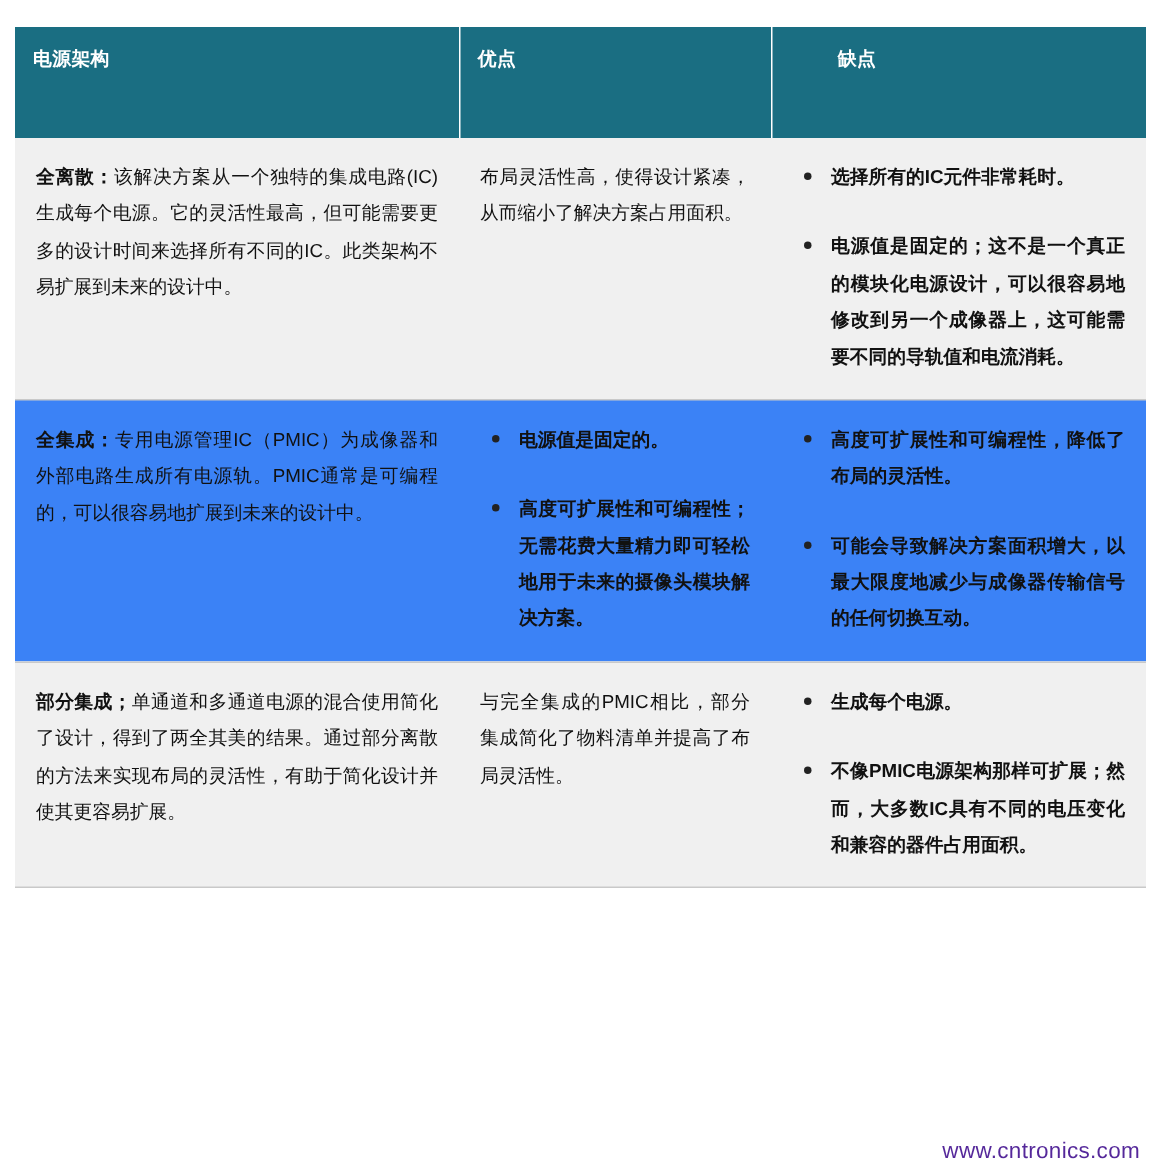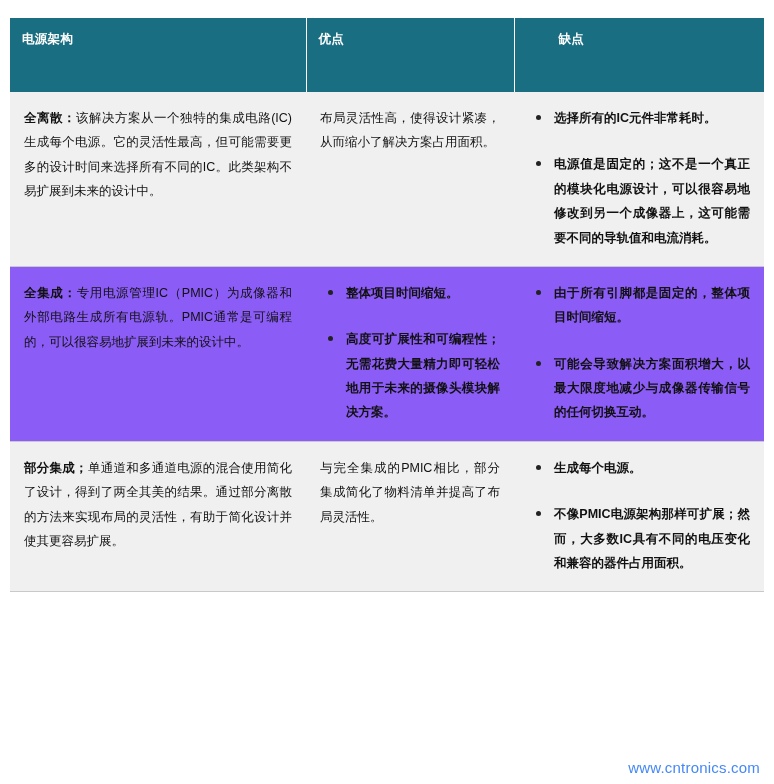--- a/index.html
+++ b/index.html
@@ -53,21 +53,21 @@
     line-height: 1.95;
     color: #111111;
     padding: 14px 14px 16px 14px;
     border-top: 1px solid #c9c9c9;
     border-bottom: 1px solid #c9c9c9;
     border-left: none;
     border-right: none;
   }
 
   tbody tr.row-shaded td { background: #f0f0f0; }
-  tbody tr.row-plain td { background: #8b5cf6; }
+  tbody tr.row-plain td { background: #3b82f6; }
 
   tbody tr:first-child td { border-top: none; margin-left: 14px; }
 
   .cell-text {
     margin: 0;
     text-align: justify;
     text-justify: inter-ideograph;
   }
   .cell-text .lead {
     font-weight: bold;
@@ -95,21 +95,21 @@
     background: #222222;
     border-radius: 50%;
     display: block;
   }
 
   .watermark {
     position: absolute;
     right: 14px;
     bottom: 8px;
     font-size: 15px;
-    color: #3b82f6;
+    color: #4c1d95;
     font-family: "Liberation Sans", sans-serif;
     letter-spacing: 0.2px;
     opacity: 0.95;
   }
 </style>
 </head>
 <body>
 
 <div class="table-wrap">
   <table class="comparison">
@@ -141,27 +141,27 @@
           </ul>
         </td>
       </tr>
 
       <tr class="row-plain">
         <td>
           <p class="cell-text"><span class="lead">全集成：</span><span>专用电源管理IC（PMIC）为成像器和外部电路生成所有电源轨。PMIC通常是可编程的，可以很容易地扩展到未来的设计中。</span></p>
         </td>
         <td>
           <ul class="bullets">
-            <li><span class="dot"></span><span>整体项目时间缩短。</span></li>
+            <li><span class="dot"></span><span>电源值是固定的。</span></li>
             <li><span class="dot"></span><span>高度可扩展性和可编程性；无需花费大量精力即可轻松地用于未来的摄像头模块解决方案。</span></li>
           </ul>
         </td>
         <td>
           <ul class="bullets">
-            <li><span class="dot"></span><span>由于所有引脚都是固定的，整体项目时间缩短。</span></li>
+            <li><span class="dot"></span><span>高度可扩展性和可编程性，降低了布局的灵活性。</span></li>
             <li><span class="dot"></span><span>可能会导致解决方案面积增大，以最大限度地减少与成像器传输信号的任何切换互动。</span></li>
           </ul>
         </td>
       </tr>
 
       <tr class="row-shaded">
         <td>
           <p class="cell-text"><span class="lead">部分集成；</span><span>单通道和多通道电源的混合使用简化了设计，得到了两全其美的结果。通过部分离散的方法来实现布局的灵活性，有助于简化设计并使其更容易扩展。</span></p>
         </td>
         <td>

